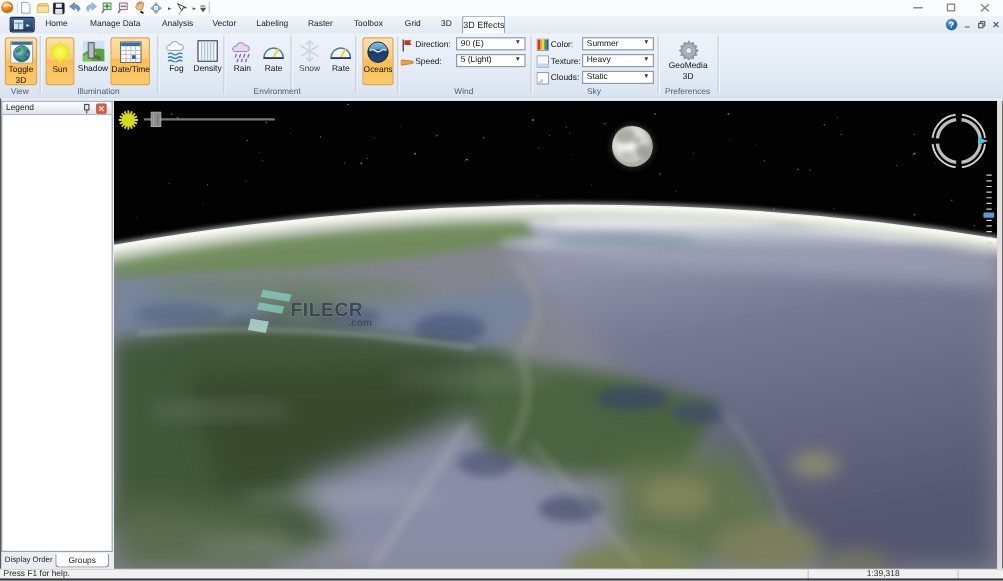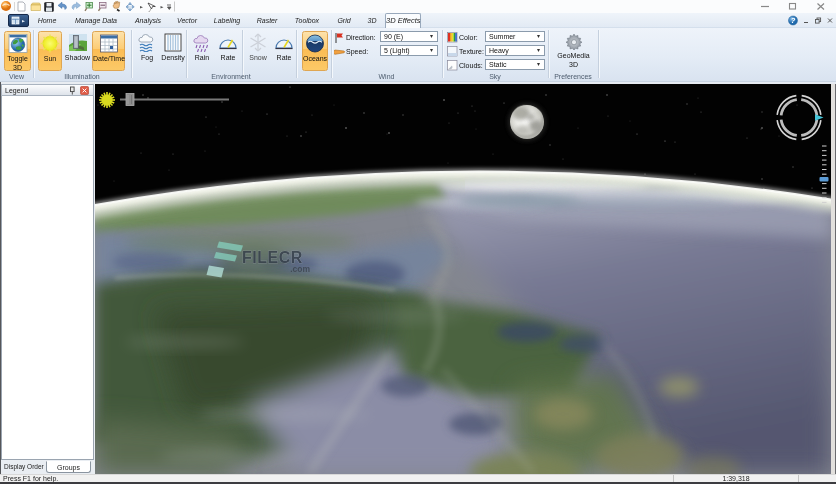--- a/index.html
+++ b/index.html
@@ -4,21 +4,21 @@
 <style>
 * { margin:0; padding:0; box-sizing:border-box; }
 html,body { width:836px; height:484px; overflow:hidden; font-family:"Liberation Sans", sans-serif; background:#fff; }
 #app { position:relative; width:836px; height:484px; }
 .abs { position:absolute; }
 
 
 #titlebar { left:0; top:0; width:836px; height:13px; background:#fbfcfd; }
 
 
-#tabrow { left:0; top:13px; width:836px; height:15px; background:linear-gradient(#eff4fa,#e2eaf4); border-bottom:1px solid #d4dfec;font-style:italic; }
+#tabrow { left:0; top:13px; width:836px; height:15px; background:linear-gradient(#eff4fa,#e2eaf4); border-bottom:1px solid #d4dfec; }
 .tab { position:absolute; top:1px; height:14px; font-size:7px; color:#1b1b1b; line-height:14px; text-align:center; }
 #activetab { position:absolute; top:0px; height:15px; white-space:nowrap; background:#fafcfe; border:1px solid #98a8bb; border-bottom:none; border-radius:2px 2px 0 0; font-size:7.5px; color:#1b1b1b; line-height:14px; text-align:center; }
 #appbtn { position:absolute; left:8px; top:1px; width:21px; height:13px; background:linear-gradient(#3e6494,#1d3a63); border:1px solid #16294a; border-radius:2px; }
 
 
 #ribbon { left:0; top:28px; width:836px; height:54px; background:linear-gradient(#eef3fa,#e4ecf6 55%,#d9e3f0); border-bottom:1px solid #c9d4e2; }
 .rsep { position:absolute; top:2px; height:48px; width:1px; background:#c5d0de; box-shadow:1px 0 0 #f4f8fc; }
 .glabel { position:absolute; bottom:1px; width:100%; text-align:center; font-size:7px; color:#4e5d6e; }
 .bigbtn { position:absolute; top:3px; border-radius:2.5px; text-align:center; font-size:7px; color:#111; }
 .bigbtn.on { background:linear-gradient(#fde2ab,#fccc74 45%,#fbbd55 46%,#fcc967); border:1px solid #dfa652; }

